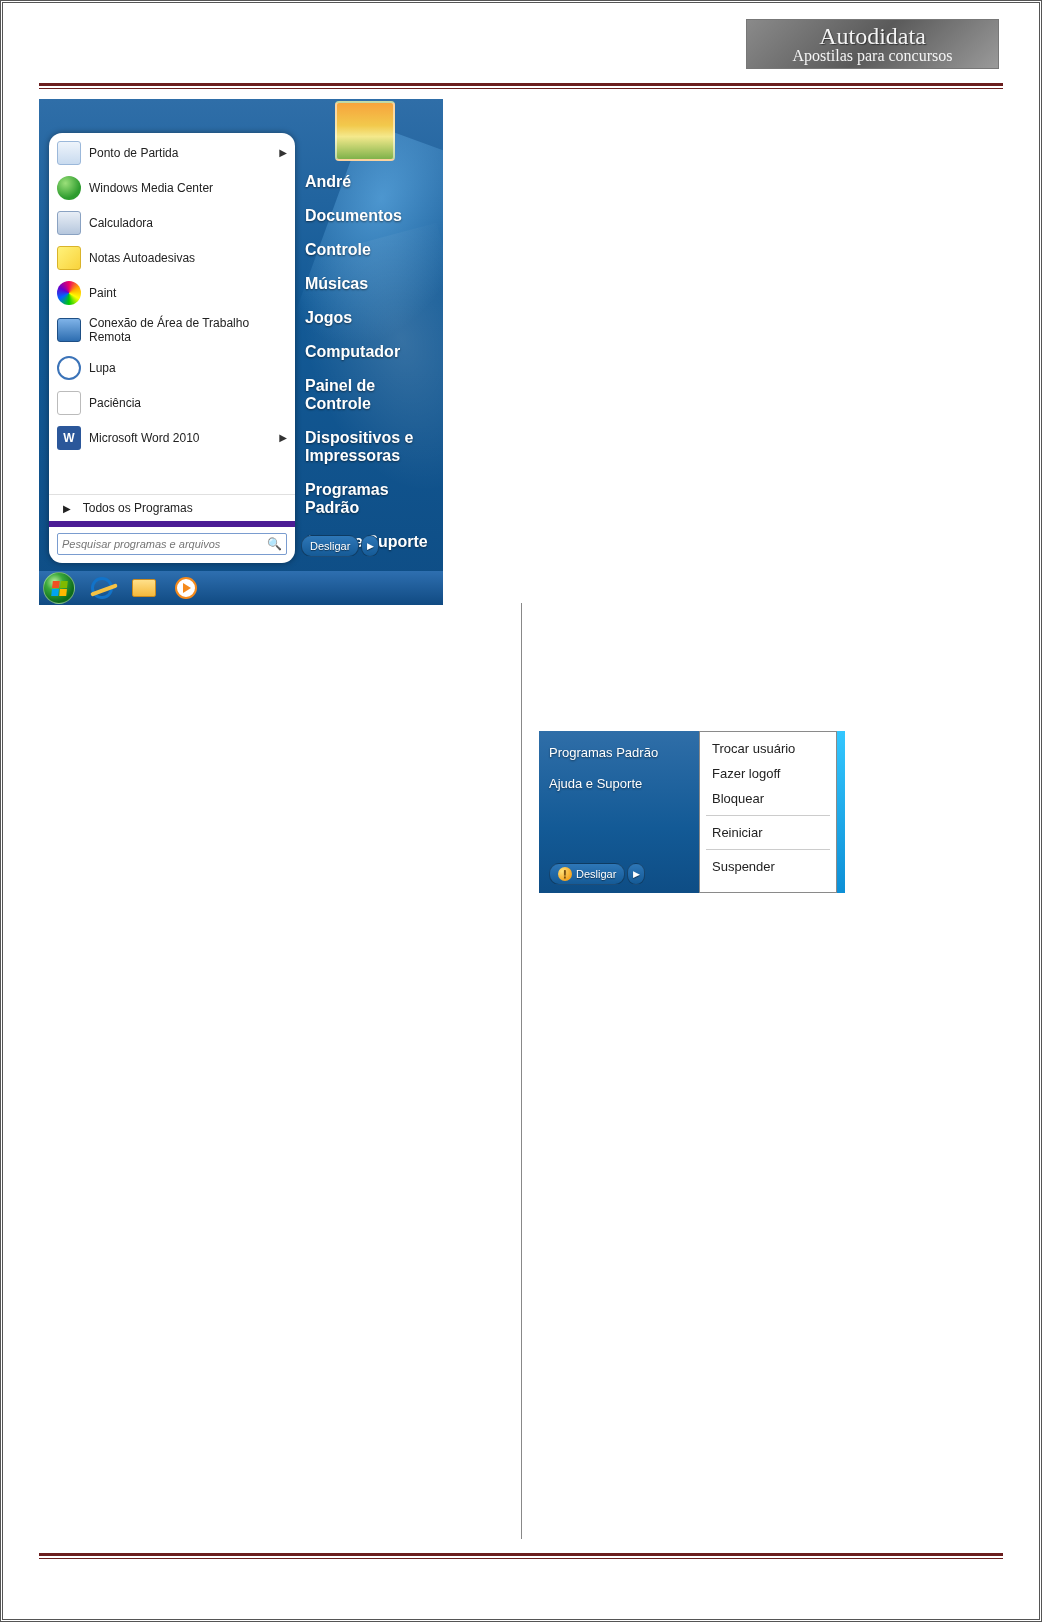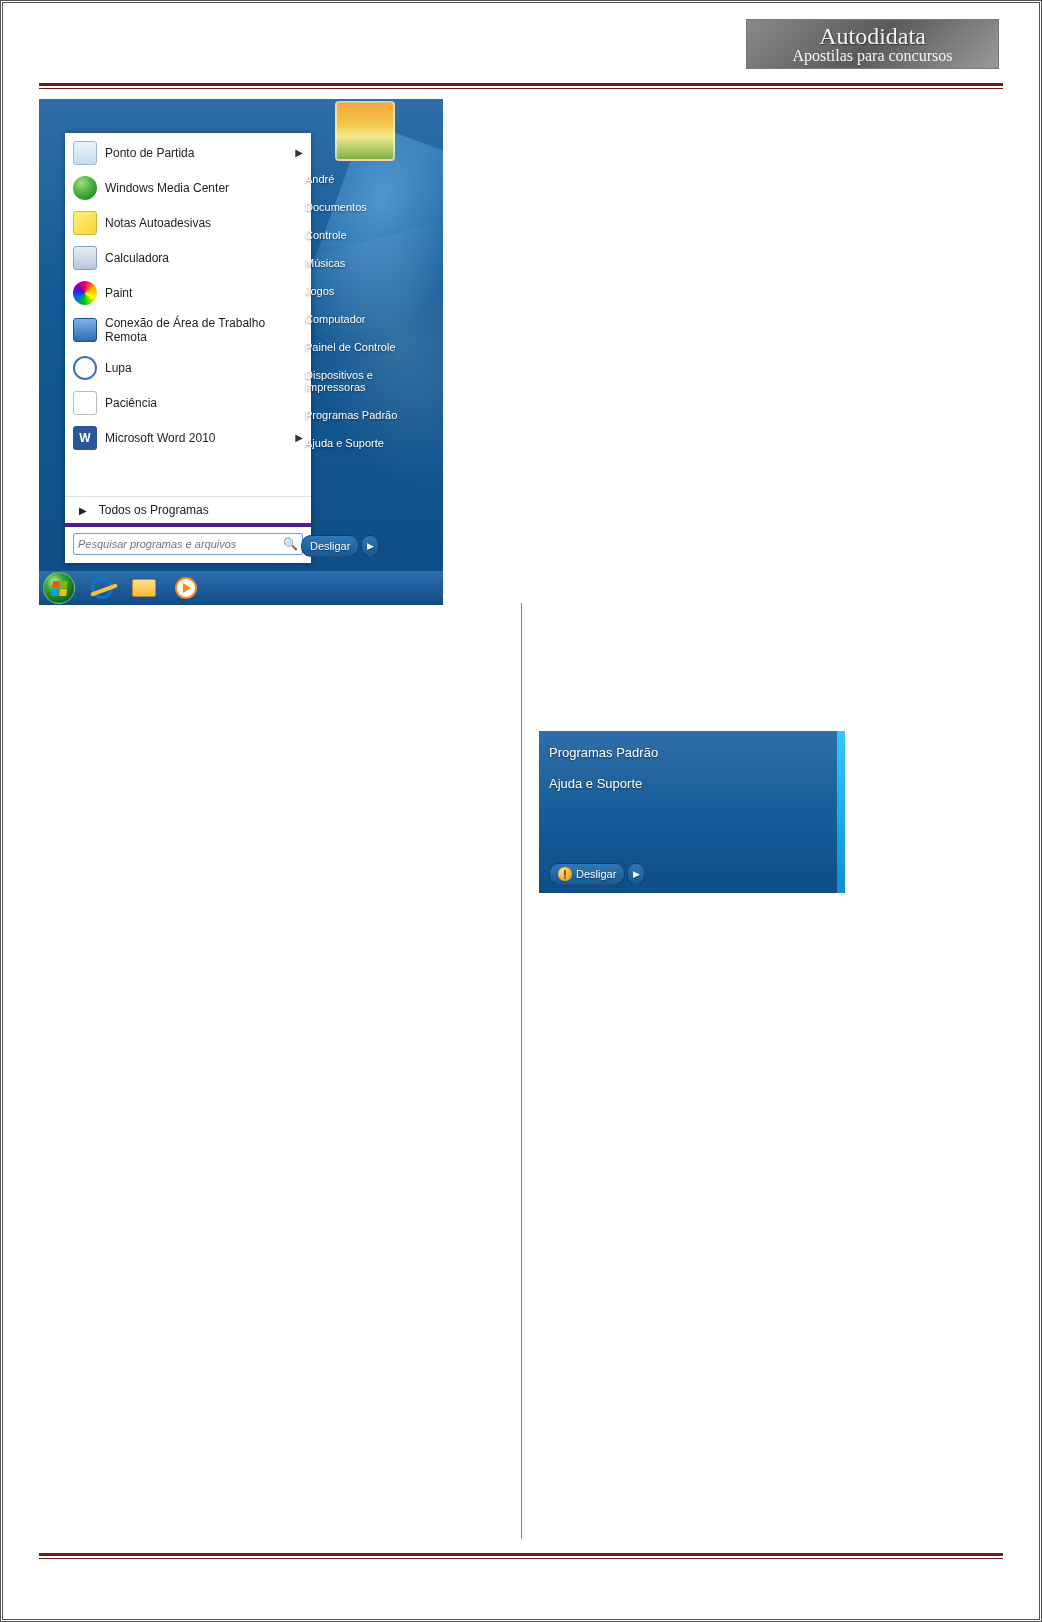--- a/index.html
+++ b/index.html
@@ -102,25 +102,24 @@
     background: linear-gradient(180deg,#f7a33c 0%,#f2c94c 40%,#f4e98c 60%,#7fb24a 100%);
   }
 
   .left-panel {
     position: absolute;
     top: 34px;
     left: 10px;
     width: 246px;
     height: 430px;
     background: #fff;
-    border-radius: 0;
+    border-radius: 13px;
     display: flex;
     flex-direction: column;
     box-shadow: 0 0 6px rgba(0,0,0,0.4);
-    margin-left: 16px;
   }
   .left-list { flex: 1; padding-top: 2px; }
   .left-item {
     display: flex;
     align-items: center;
     padding: 4px 8px;
     height: 35px;
     font-size: 12px;
     color: #222;
     cursor: pointer;
@@ -142,21 +141,21 @@
     padding: 6px 8px 6px 14px;
     border-top: 1px solid #e0e0e0;
     font-size: 12px;
   }
   .all-arrow {
     margin-right: 12px;
     font-size: 10px;
   }
   .search-row {
     padding: 6px 8px 8px;
-    border-top: 4px solid #4c1d95;
+    border-top: 6px solid #4c1d95;
   }
   .search-box {
     display: flex;
     align-items: center;
     height: 22px;
     border: 1px solid #7a9ccf;
     border-radius: 2px;
     background: #fff;
     padding: 0 4px;
   }
@@ -177,24 +176,25 @@
   .right-panel {
     position: absolute;
     top: 66px;
     left: 262px;
     width: 138px;
     display: flex;
     flex-direction: column;
   }
   .right-item {
     color: #fff;
-    font-size: 11px;
+    font-size: 16px;
     padding: 8px 4px;
     cursor: pointer;
     text-shadow: 0 1px 2px rgba(0,0,0,0.5);
+    font-weight: bold;
   }
 
   .shutdown-row {
     position: absolute;
     top: 436px;
     left: 262px;
     display: flex;
     gap: 2px;
   }
   .shutdown-btn, .sd-btn {
@@ -393,26 +393,26 @@
         <div class="left-item">
           <span class="left-icon ic-doc"></span>
           <span>Ponto de Partida</span>
           <span class="sub-arrow">▶</span>
         </div>
         <div class="left-item">
           <span class="left-icon ic-wmc"></span>
           <span>Windows Media Center</span>
         </div>
         <div class="left-item">
+          <span class="left-icon ic-calc"></span>
+          <span>Calculadora</span>
+        </div>
+        <div class="left-item">
           <span class="left-icon ic-note"></span>
           <span>Notas Autoadesivas</span>
-        </div>
-        <div class="left-item">
-          <span class="left-icon ic-calc"></span>
-          <span>Calculadora</span>
         </div>
         <div class="left-item">
           <span class="left-icon ic-paint"></span>
           <span>Paint</span>
         </div>
         <div class="left-item" style="height:40px">
           <span class="left-icon ic-rdp"></span>
           <span>Conexão de Área de Trabalho Remota</span>
         </div>
         <div class="left-item">
@@ -489,17 +489,26 @@
       <div class="sdm-left-item">Programas Padrão</div>
       <div class="sdm-left-item">Ajuda e Suporte</div>
       <div class="sdm-shutrow">
         <div class="sd-btn">
           <span class="sd-warn">!</span>
           <span>Desligar</span>
         </div>
         <div class="sd-btn sd-arrow">▶</div>
       </div>
     </div>
+    <div class="sdm-right">
+      <div class="sdm-item">Trocar usuário</div>
+      <div class="sdm-item">Fazer logoff</div>
+      <div class="sdm-item">Bloquear</div>
+      <div class="sdm-sep"></div>
+      <div class="sdm-item">Reiniciar</div>
+      <div class="sdm-sep"></div>
+      <div class="sdm-item">Suspender</div>
+    </div>
     <div class="sdm-right-strip"></div>
   </div>
 
   <div class="bottom-rule"></div>
 </div>
 
 </body></html>

